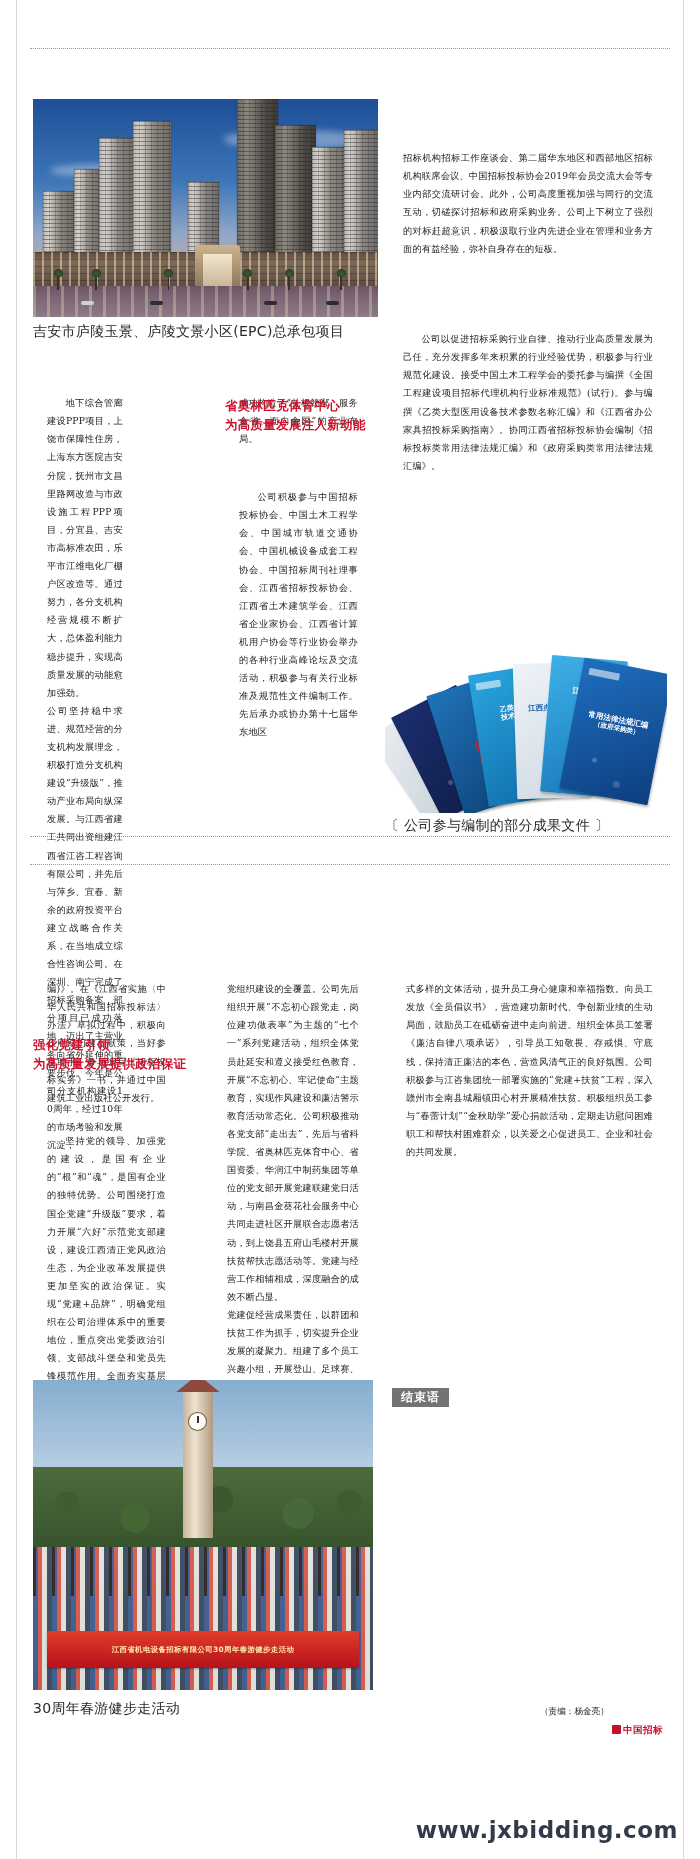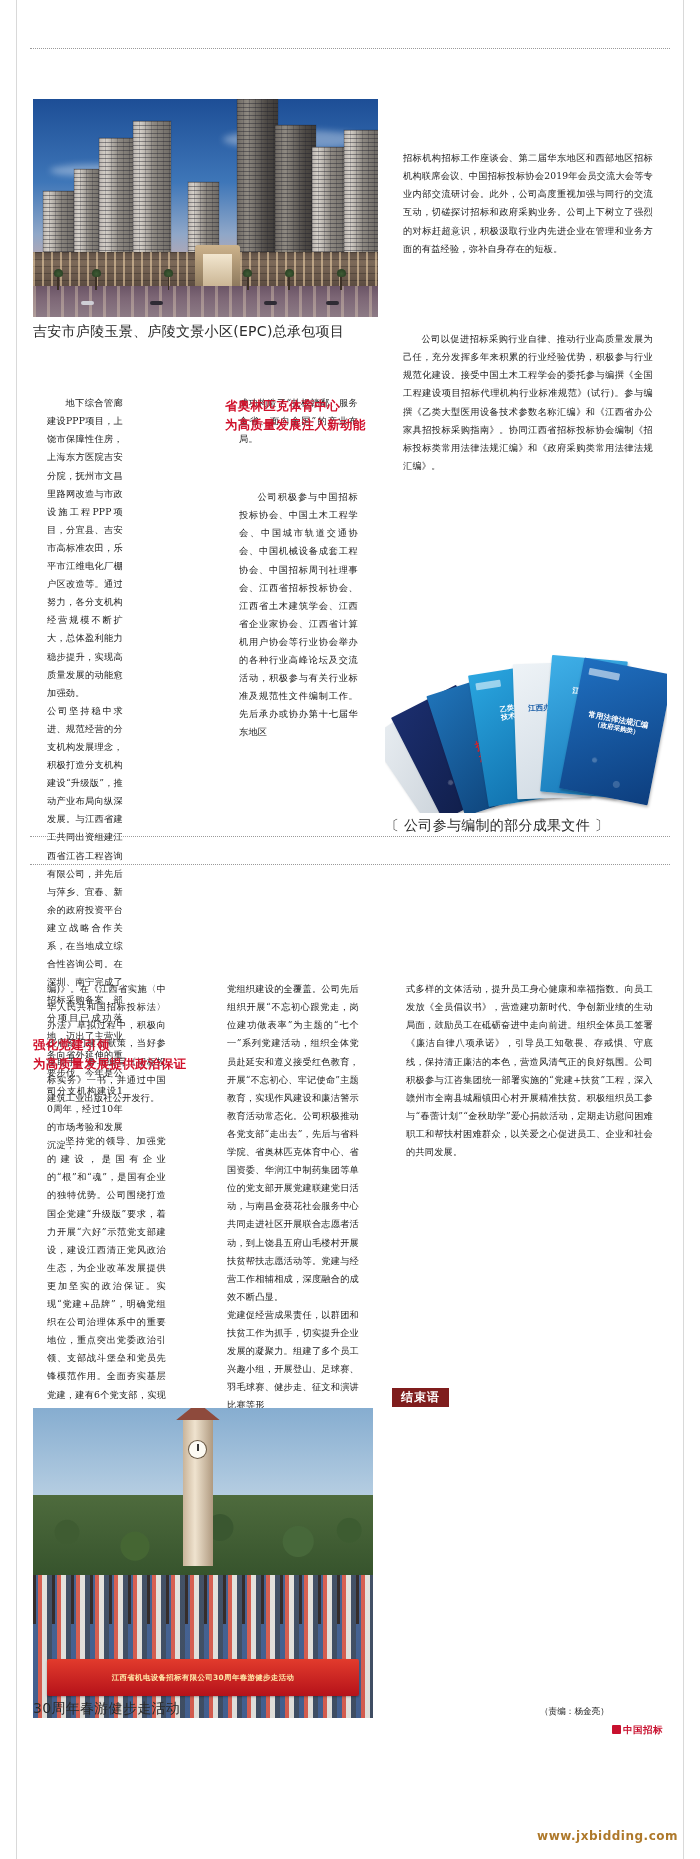--- a/index.html
+++ b/index.html
@@ -47,21 +47,21 @@
     font-size:12.4px;
     line-height:19px;
     letter-spacing:0.4px;
     font-family:"DejaVu Sans","Liberation Sans",sans-serif;
   }
   .redhead div{white-space:nowrap;}
 
   
   .redbox{
     position:absolute;
-    background:#7f1d1d;
+    background:#737373;
     color:#ffffff;
     font-weight:bold;
     font-size:12px;
     letter-spacing:1px;
     padding:3px 9px 4px 9px;
     font-family:"DejaVu Sans","Liberation Sans",sans-serif;
     line-height:1;
   }
 
   
@@ -114,21 +114,21 @@
   .book .bt{position:absolute;left:8%;right:8%;color:#fff;font-weight:bold;
     font-family:"DejaVu Sans","Liberation Sans",sans-serif;text-align:center;line-height:1.15;}
   .book .logo{position:absolute;left:8%;top:7%;width:34%;height:5%;
     background:rgba(255,255,255,.55);border-radius:1px;}
   .b-globe{position:absolute;left:-8%;right:-8%;bottom:-16%;height:60%;
     background:radial-gradient(circle at 35% 30%,rgba(255,255,255,.28) 0 2px,transparent 3px),
                radial-gradient(circle at 60% 55%,rgba(255,255,255,.22) 0 3px,transparent 4px);
     opacity:.8;}
 
   
-  .fig3{position:absolute;overflow:hidden;background:#a21caf;margin-top:28px;}
+  .fig3{position:absolute;overflow:hidden;background:#a21caf;}
   .f3-sky{position:absolute;left:0;right:0;top:0;height:46%;
     background:linear-gradient(#86add0,#bcd2e4 70%,#d6e2ec);}
   .f3-trees{position:absolute;left:0;right:0;top:28%;height:30%;
     background:linear-gradient(#4e6b3d,#33502a);}
   .f3-trees::after{content:"";position:absolute;inset:0;
     background-image:radial-gradient(circle at 10% 40%,#3f5c32 0 12px,transparent 13px),
                      radial-gradient(circle at 30% 55%,#456633 0 14px,transparent 15px),
                      radial-gradient(circle at 55% 35%,#3a5730 0 13px,transparent 14px),
                      radial-gradient(circle at 78% 50%,#47683a 0 15px,transparent 16px),
                      radial-gradient(circle at 93% 38%,#3d5c31 0 12px,transparent 13px);}
@@ -153,21 +153,21 @@
     color:#ffe9a8;font-weight:bold;font-size:7.4px;letter-spacing:.4px;
     font-family:"DejaVu Sans","Liberation Sans",sans-serif;box-shadow:0 1px 2px rgba(0,0,0,.3);}
 
   
   .footlogo{position:absolute;font-weight:bold;font-size:9.5px;color:#c8102e;
     font-family:"DejaVu Sans","Liberation Sans",sans-serif;letter-spacing:.5px;}
   .footlogo .mark{display:inline-block;width:9px;height:9px;background:#c8102e;
     border-radius:1px;margin-right:2px;vertical-align:-1px;}
   .watermark{position:absolute;right:22px;bottom:16px;
     font-family:"DejaVu Sans","Liberation Sans",sans-serif;
-    font-weight:bold;font-size:12px;color:#a16207;letter-spacing:.5px;opacity:.85;}
+    font-weight:bold;font-size:23px;color:#0f172a;letter-spacing:.5px;opacity:.85;}
   .attrib{position:absolute;font-size:8.6px;color:#1b1b1b;
     font-family:"DejaVu Serif","Liberation Serif",serif;}
 </style>
 </head>
 <body>
 
 <div class="page">
 
   <div class="rule-v left"></div>
   <div class="rule-v right"></div>

